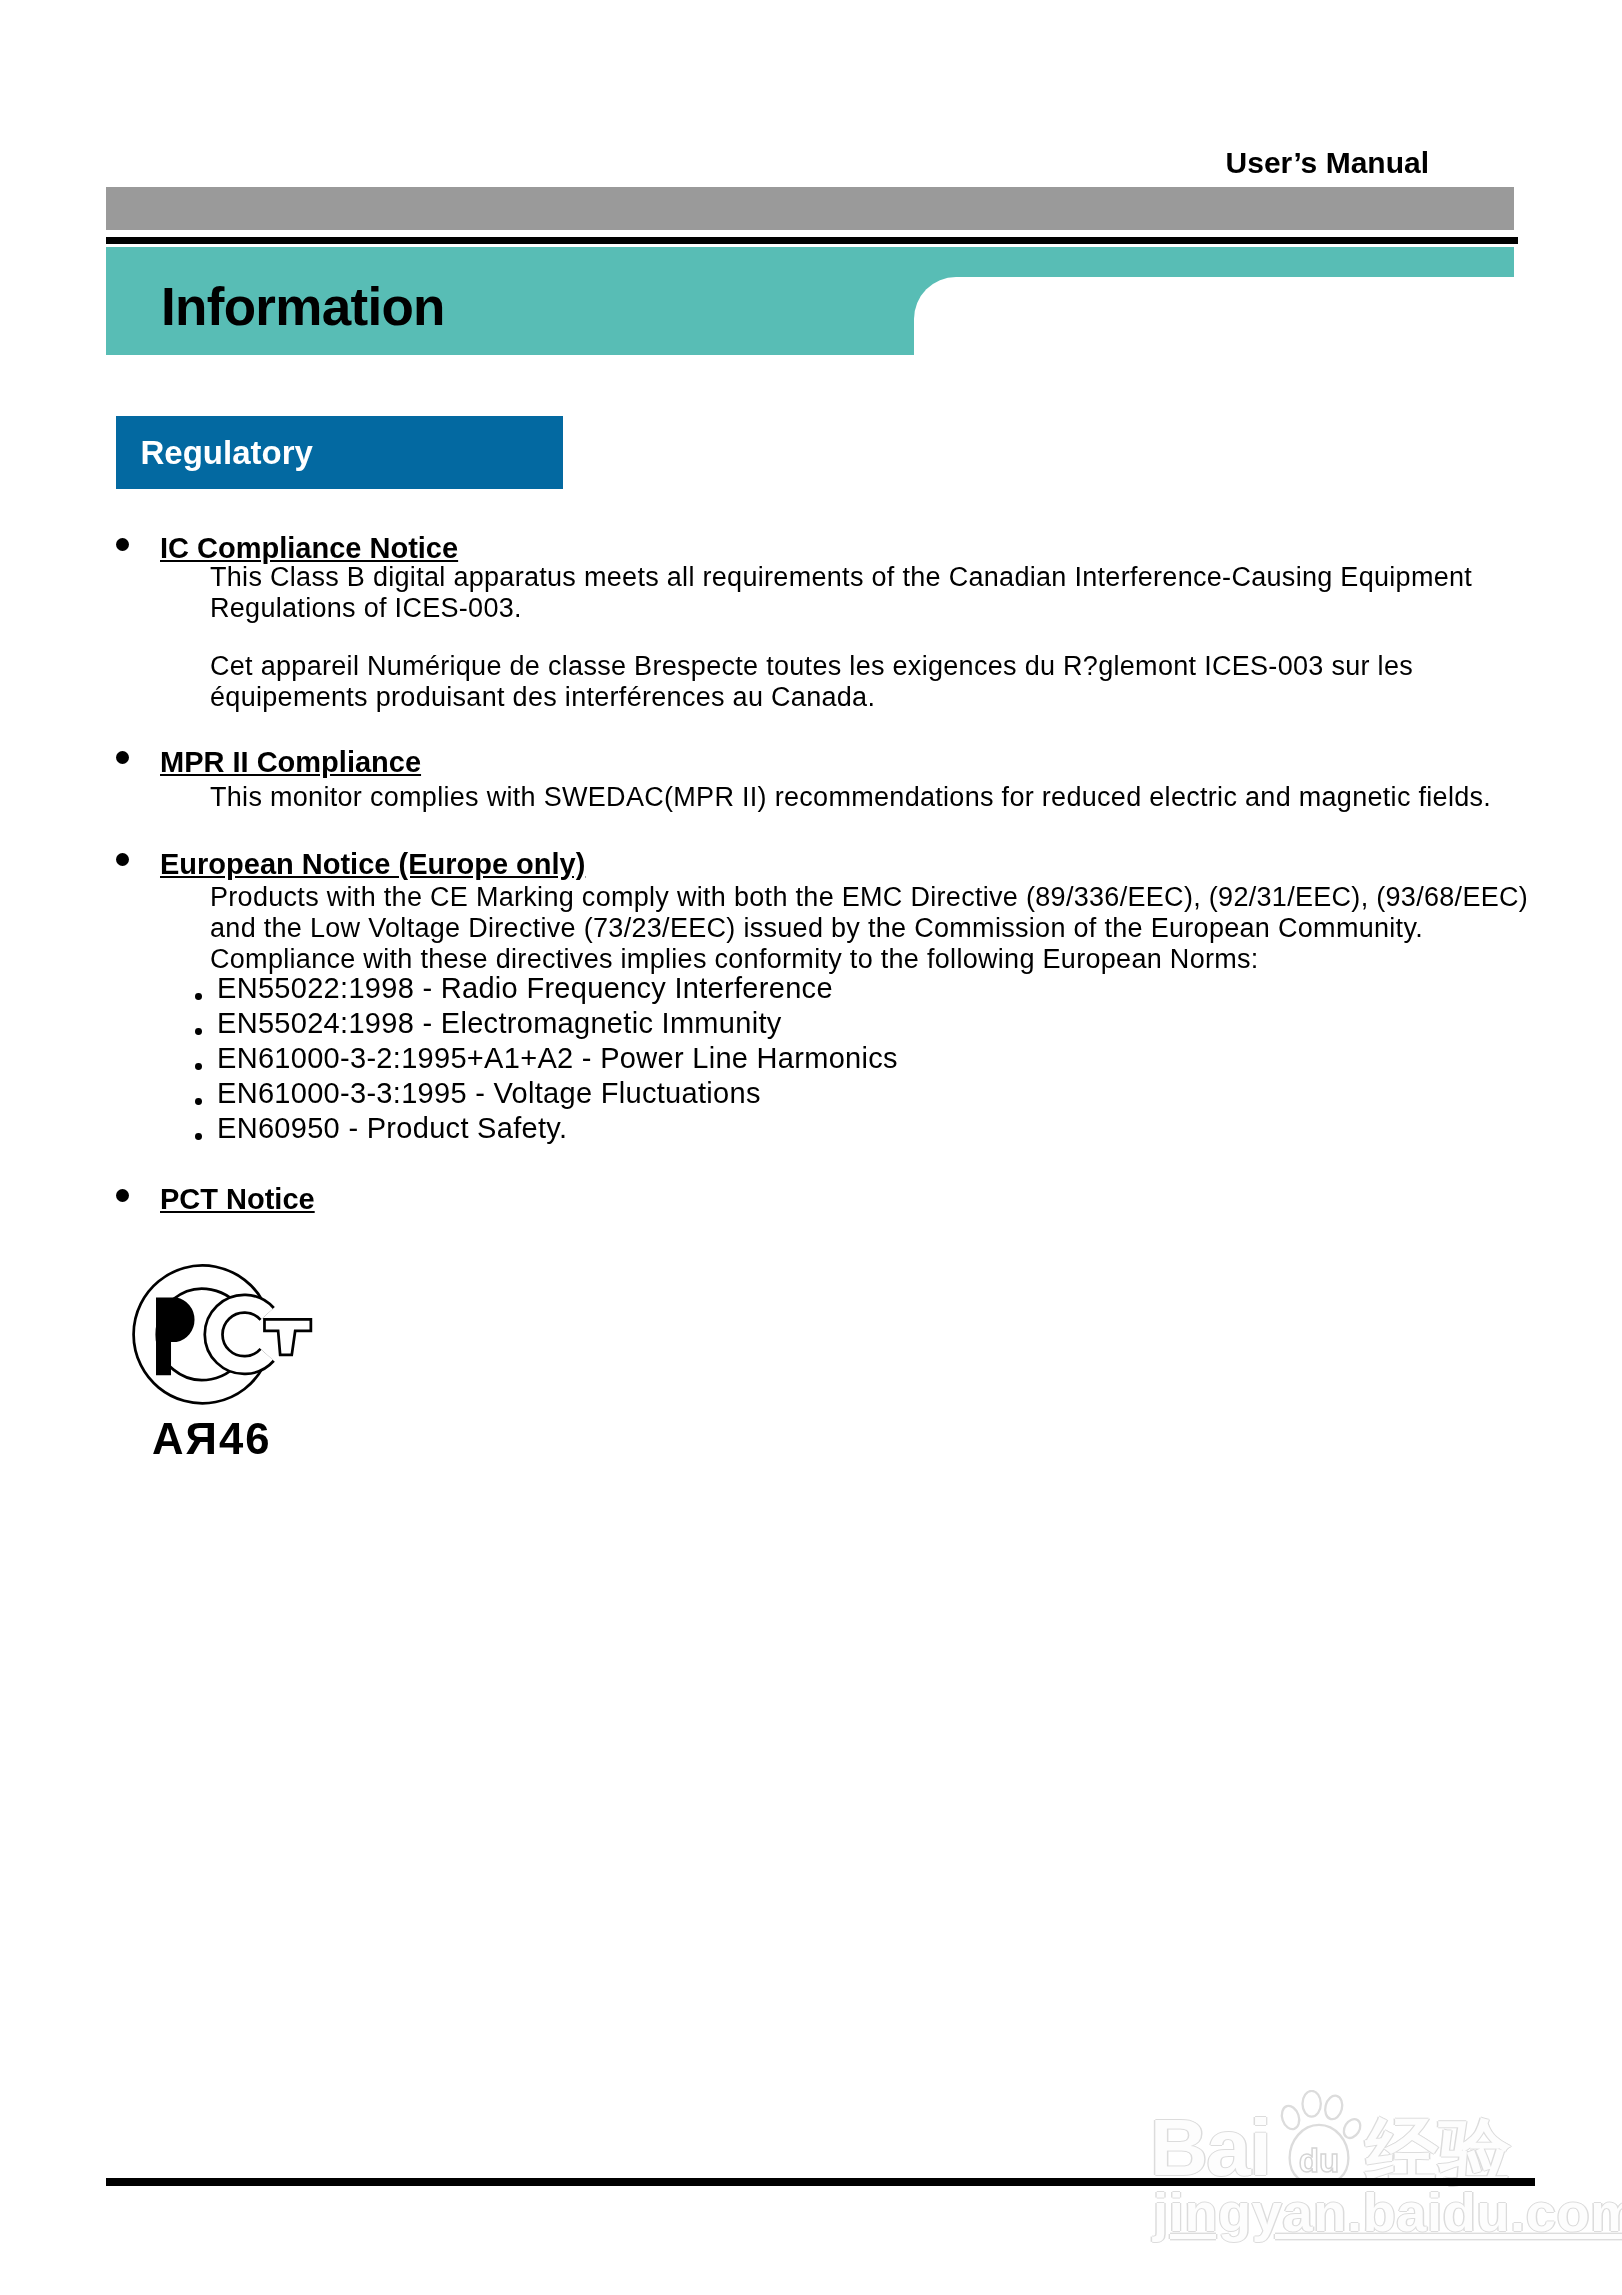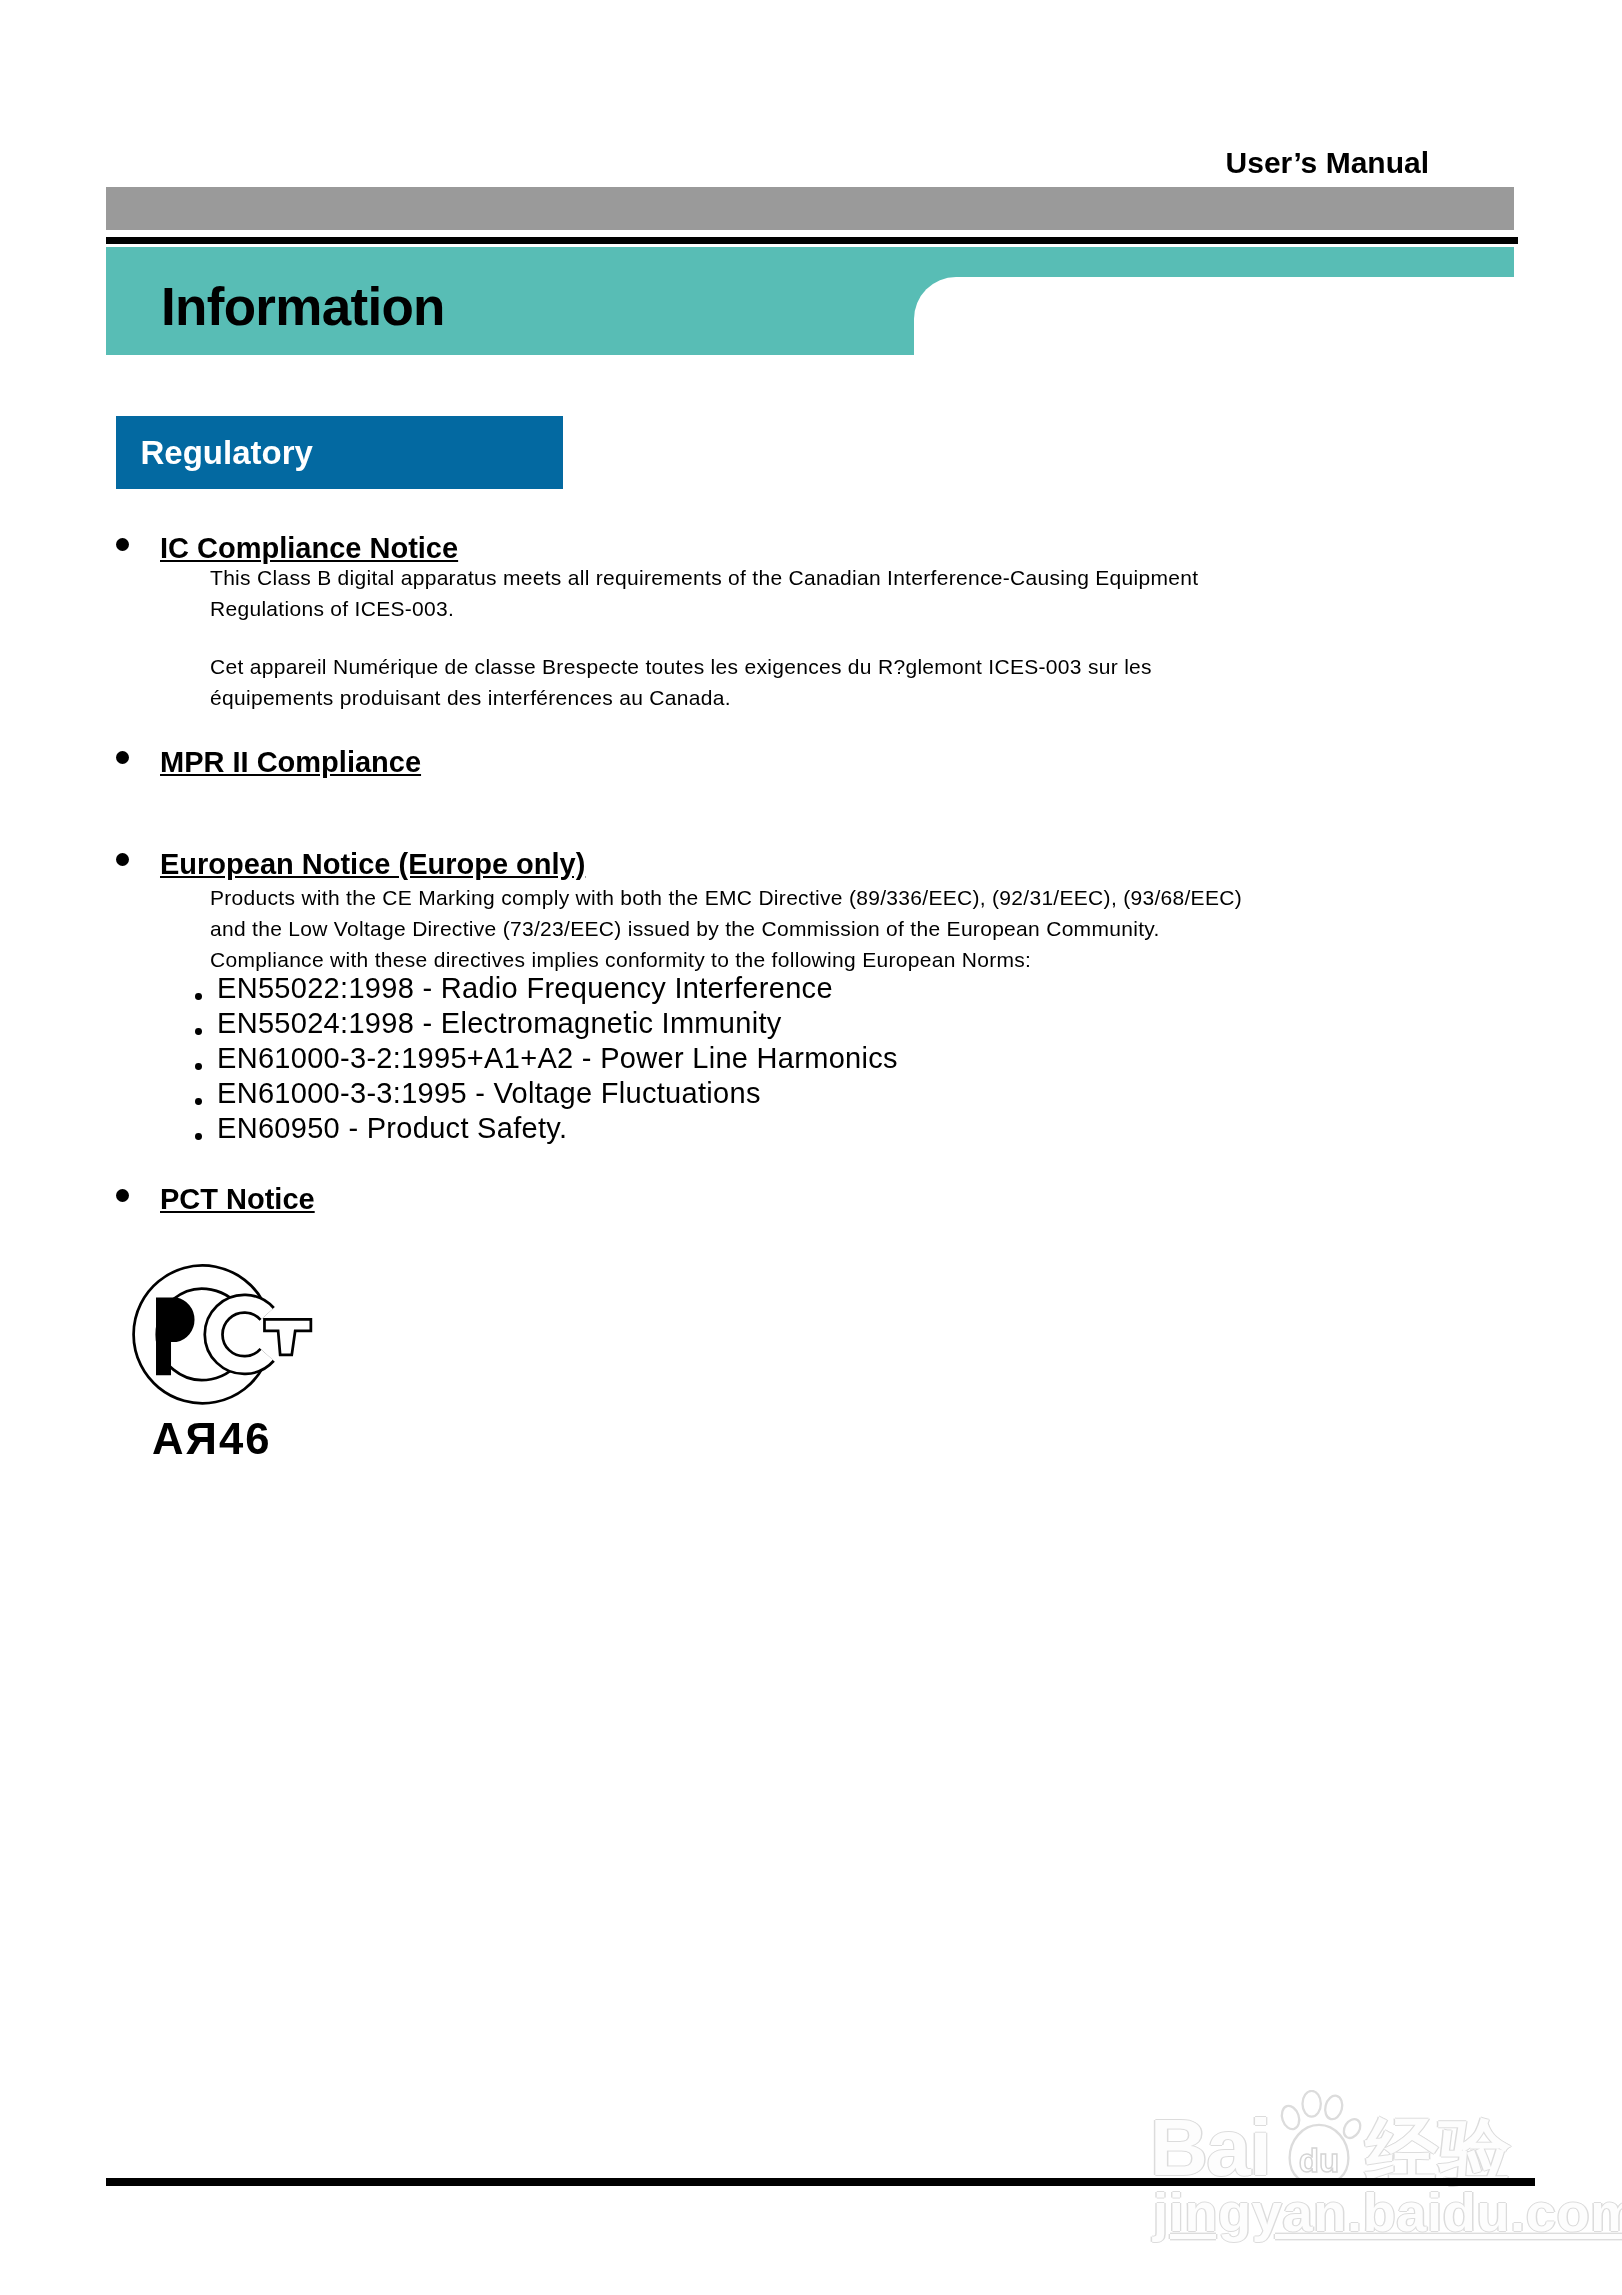--- a/index.html
+++ b/index.html
@@ -33,21 +33,21 @@
     font-size:33px;font-weight:bold;
   }
   
   .sec-bullet{position:absolute;left:116px;width:13px;height:13px;border-radius:50%;background:#000;}
   .sec-heading{
     position:absolute;left:160px;margin:0;
     font-size:29px;font-weight:bold;line-height:1;white-space:nowrap;letter-spacing:0;text-decoration:underline;
   }
   .para{
     position:absolute;left:210px;
-    font-size:21px;line-height:31px;letter-spacing:0.3px;white-space:nowrap;
+    font-size:27px;line-height:31px;letter-spacing:0.3px;white-space:nowrap;
   }
   .en-list{
     position:absolute;left:217px;top:971px;
     font-size:29px;line-height:35px;letter-spacing:0.3px;
     list-style:none;margin:0;padding:0;
   }
   .en-list li{position:relative;white-space:nowrap;}
   .en-list li::before{
     content:"";position:absolute;left:-22px;top:22px;
     width:6.8px;height:6.8px;border-radius:50%;background:#000;
@@ -94,20 +94,23 @@
     <div>This Class B digital apparatus meets all requirements of the Canadian Interference-Causing Equipment</div>
     <div>Regulations of ICES-003.</div>
   </div>
   <div class="para" style="top:651px">
     <div>Cet appareil Numérique de classe Brespecte toutes les exigences du R?glemont ICES-003 sur les</div>
     <div>équipements produisant des interférences au Canada.</div>
   </div>
 
   <div class="sec-bullet" style="top:751px"></div>
   <h2 class="sec-heading" style="top:748px">MPR II Compliance</h2>
+  <div class="para" style="top:782px">
+    <div>This monitor complies with SWEDAC(MPR II) recommendations for reduced electric and magnetic fields.</div>
+  </div>
 
   <div class="sec-bullet" style="top:853px"></div>
   <h2 class="sec-heading" style="top:850px">European Notice (Europe only)</h2>
   <div class="para" style="top:882px">
     <div>Products with the CE Marking comply with both the EMC Directive (89/336/EEC), (92/31/EEC), (93/68/EEC)</div>
     <div>and the Low Voltage Directive (73/23/EEC) issued by the Commission of the European Community.</div>
     <div>Compliance with these directives implies conformity to the following European Norms:</div>
   </div>
   <ul class="en-list">
     <li>EN55022:1998 - Radio Frequency Interference</li>

